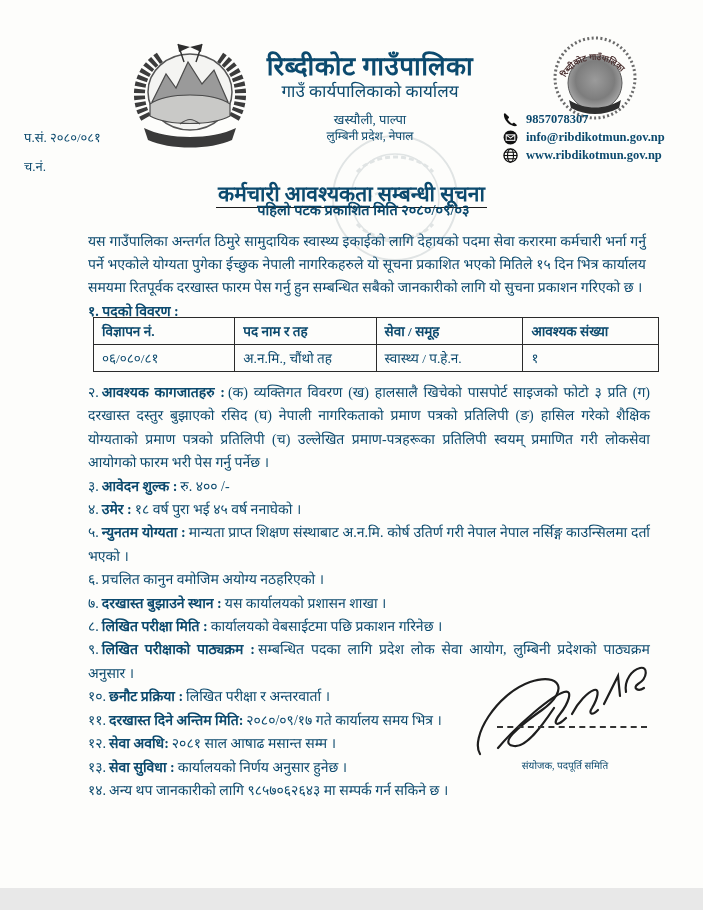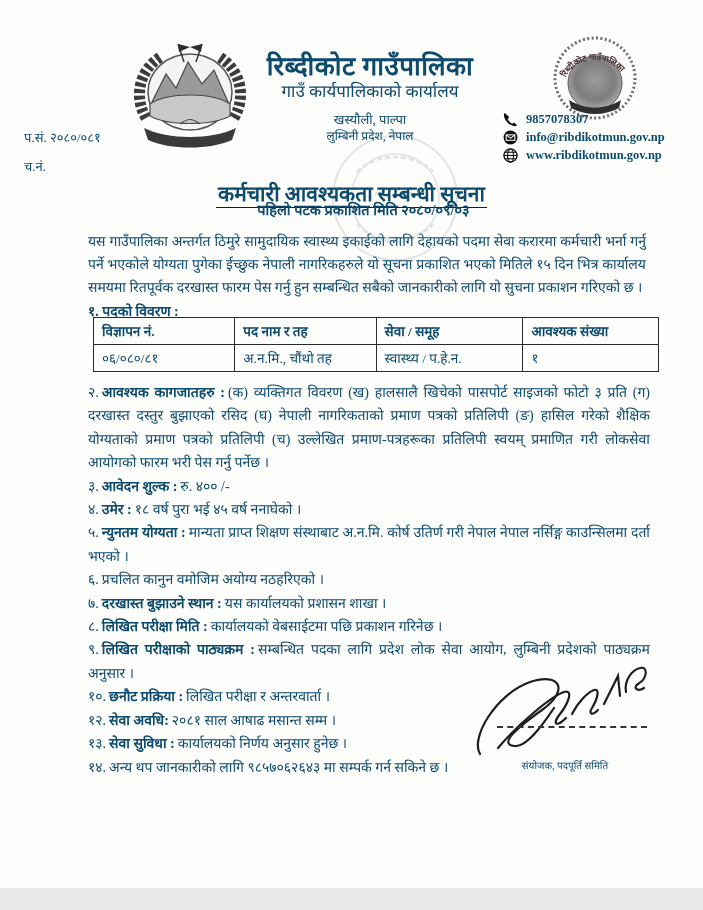--- a/index.html
+++ b/index.html
@@ -185,20 +185,23 @@
     <div class="item">
       <span class="inum">८.</span><span class="ilabel">लिखित परीक्षा मिति :</span><span class="itext">कार्यालयको वेबसाईटमा पछि प्रकाशन गरिनेछ ।</span>
     </div>
     <div class="item">
       <span class="inum">९.</span><span class="ilabel">लिखित परीक्षाको पाठ्यक्रम :</span><span class="itext">सम्बन्धित पदका लागि  प्रदेश लोक सेवा आयोग, लुम्बिनी प्रदेशको पाठ्यक्रम अनुसार ।</span>
     </div>
     <div class="item">
       <span class="inum">१०.</span><span class="ilabel">छनौट प्रक्रिया :</span><span class="itext">लिखित परीक्षा र अन्तरवार्ता ।</span>
     </div>
     <div class="item">
+      <span class="inum">११.</span><span class="ilabel">दरखास्त दिने अन्तिम मिति:</span><span class="itext">२०८०/०९/१७ गते कार्यालय समय भित्र ।</span>
+    </div>
+    <div class="item">
       <span class="inum">१२.</span><span class="ilabel">सेवा अवधि:</span><span class="itext">२०८१ साल आषाढ मसान्त सम्म ।</span>
     </div>
     <div class="item">
       <span class="inum">१३.</span><span class="ilabel">सेवा सुविधा :</span><span class="itext">कार्यालयको निर्णय अनुसार हुनेछ ।</span>
     </div>
     <div class="item">
       <span class="inum">१४.</span><span class="itext">अन्य थप जानकारीको लागि  ९८५७०६२६४३ मा सम्पर्क गर्न सकिने छ ।</span>
     </div>
   </div>
 

